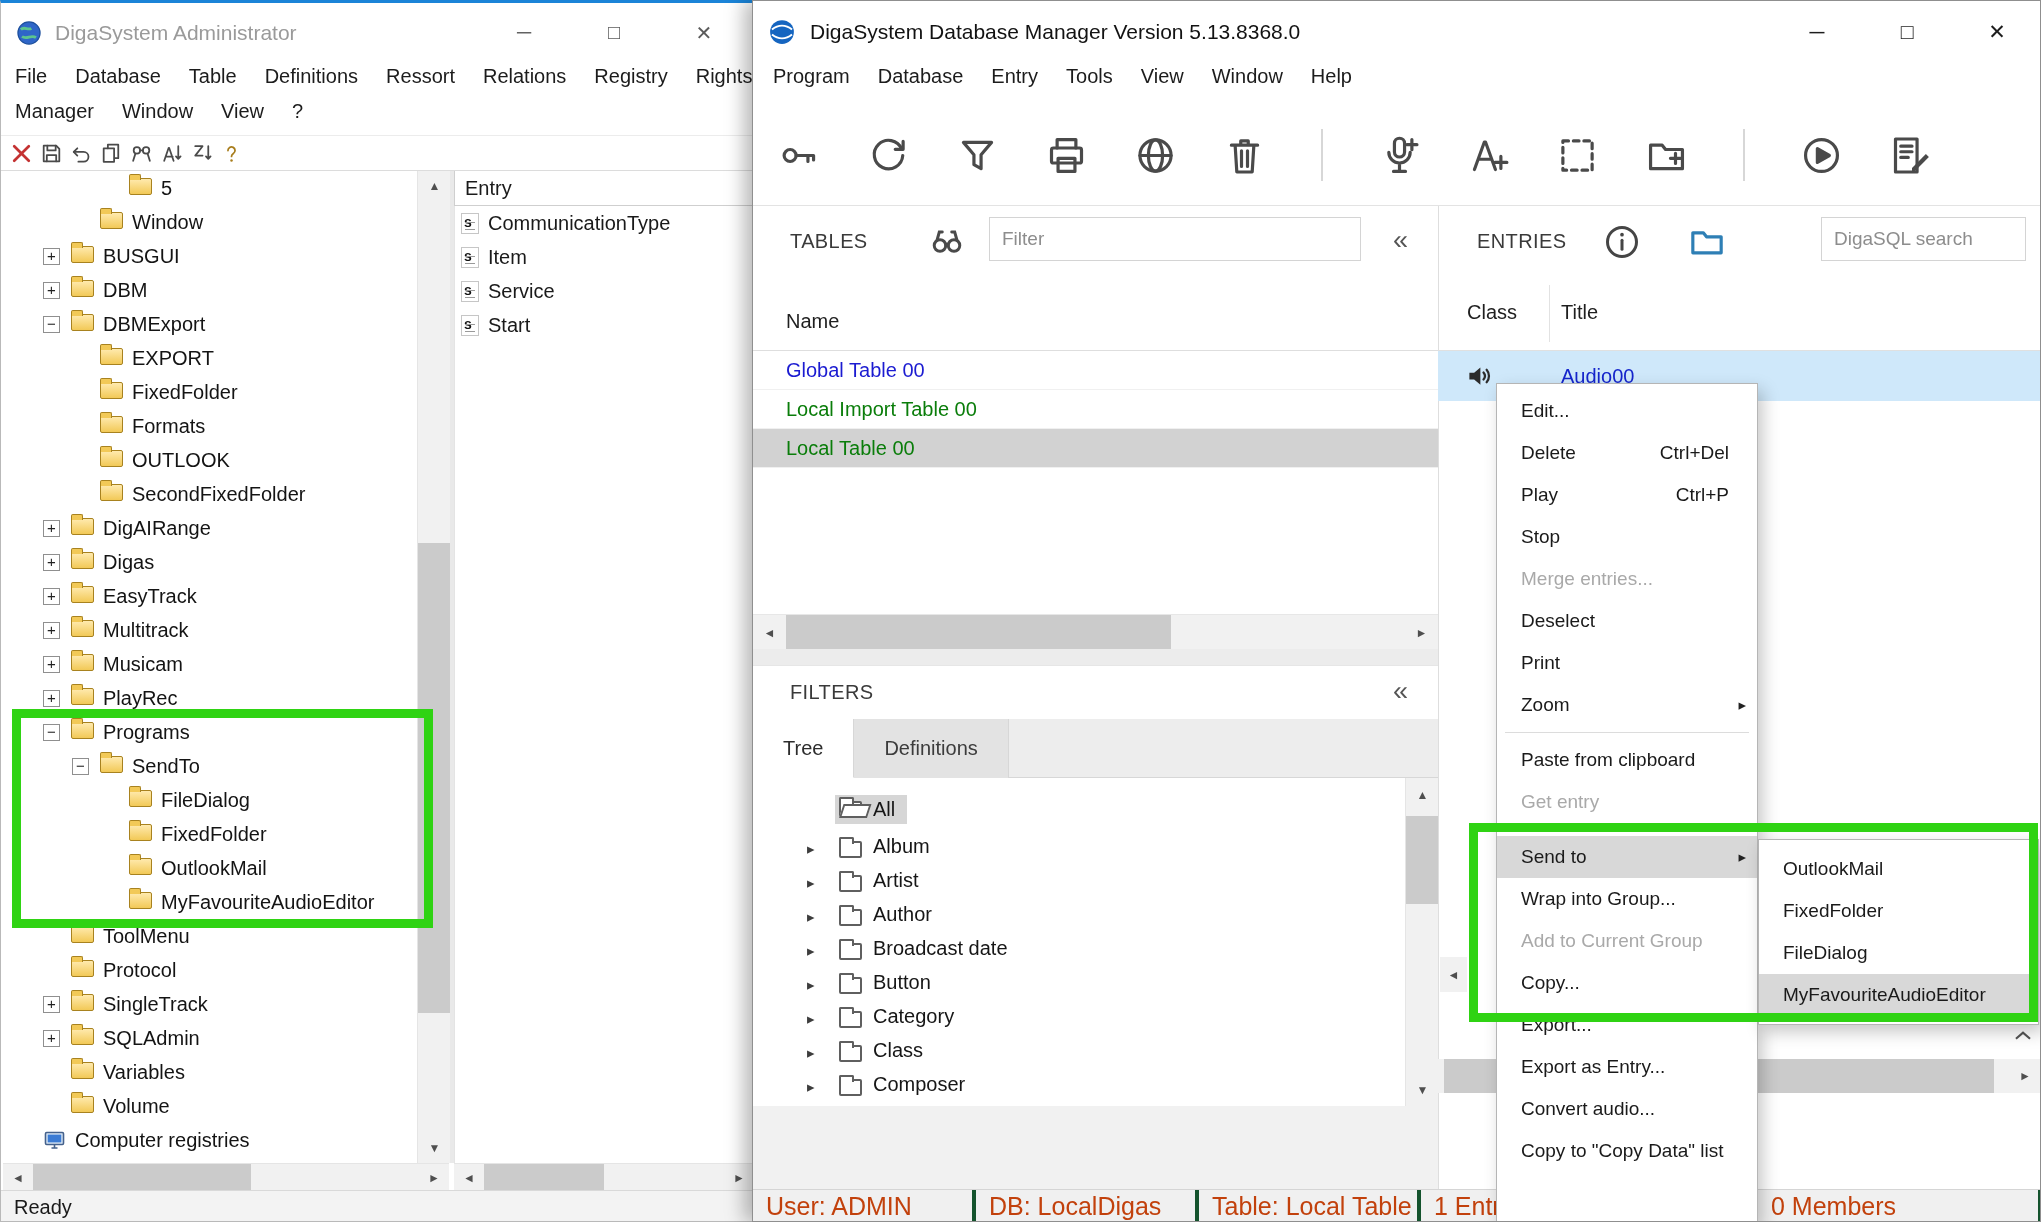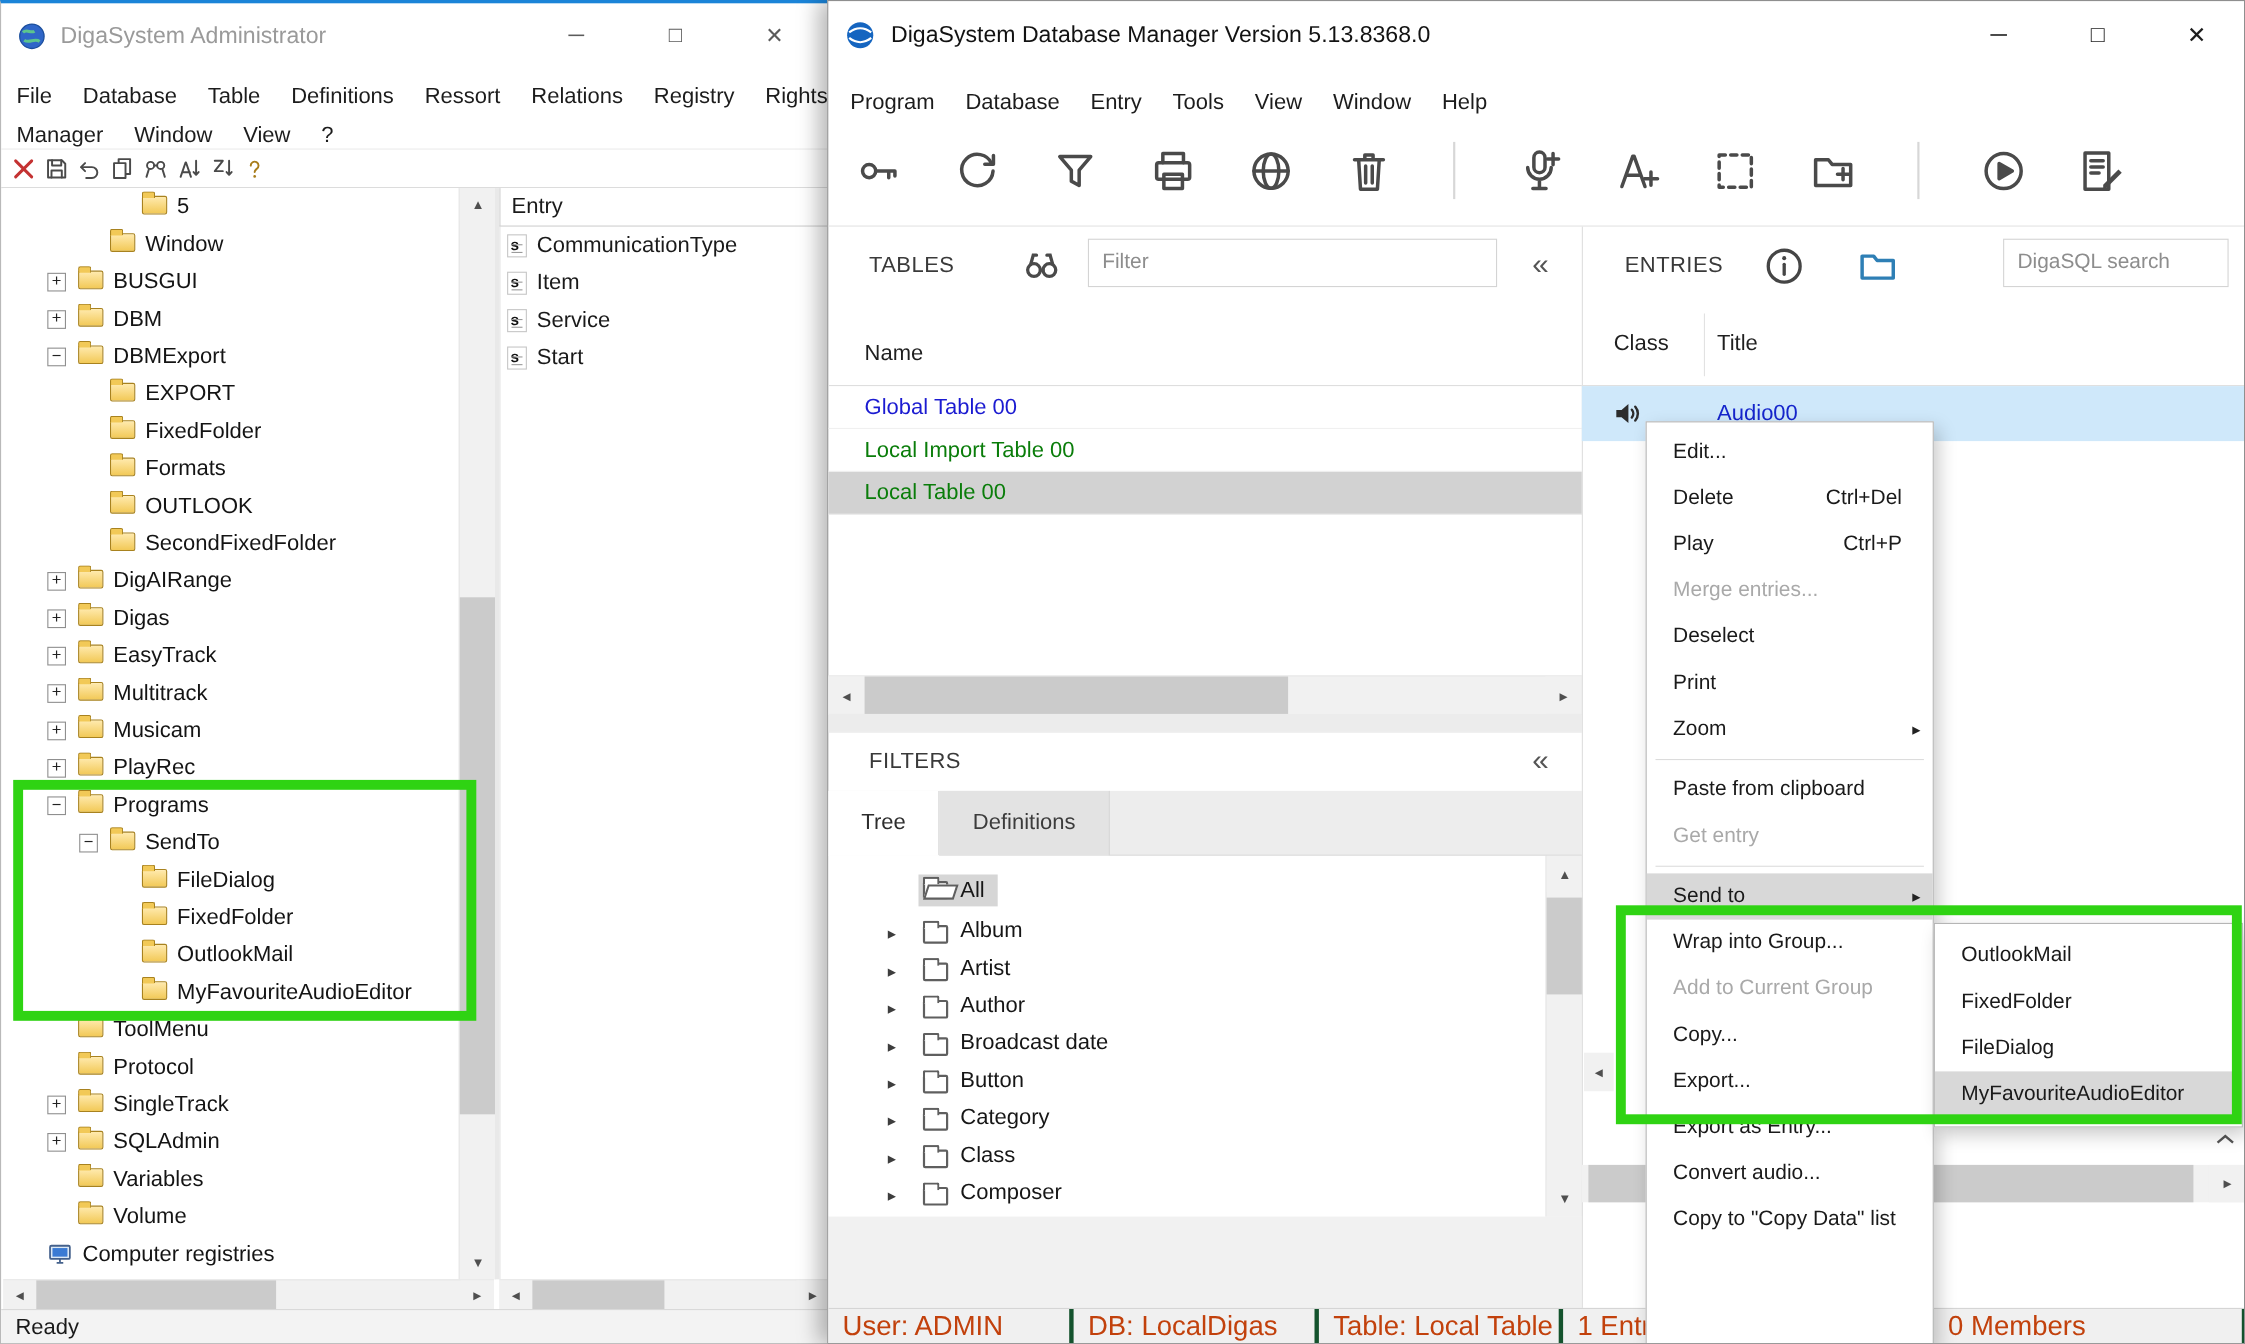--- a/index.html
+++ b/index.html
@@ -15,21 +15,21 @@
 .titlebar{display:flex;align-items:center;padding-left:14px}
 #aw-titlebar{left:0;top:0;width:756px;height:59px}
 #aw-title{color:#9a9a9a;font-size:21px;margin-left:12px;white-space:nowrap}
 #dw-titlebar{left:0;top:0;width:1289px;height:62px}
 #dw-title{color:#121212;font-size:21px;margin-left:13px;white-space:nowrap}
 .win-btn{width:90px;height:59px;display:flex;align-items:center;justify-content:center;font-size:20px;color:#5b5b5b}
 #aw-controls{position:absolute;left:478px;top:0;display:flex}
 #dw-controls{position:absolute;left:1019px;top:0;display:flex}
 #dw-controls .win-btn{height:62px;color:#1d1d1d;font-size:21px}
 
-.menubar{display:flex;align-items:flex-end;position:absolute}
+.menubar{display:flex;align-items:flex-start;position:absolute}
 #aw-menu1{left:0;top:62px;height:35px}
 #aw-menu2{left:0;top:97px;height:35px}
 #dw-menu{left:6px;top:64px;height:40px}
 .menu-item{padding:0 14px;font-size:20px;color:#1c1c1c;white-space:nowrap}
 #aw-toolbar{left:0;top:132px;width:756px;height:36px;display:flex;align-items:center;gap:5px;padding-left:8px;border-top:1px solid #ececec;border-bottom:1px solid #dcdcdc}
 .aw-tool{width:25px;height:25px;flex:none}
 .aw-tool svg{width:100%;height:100%}
 #dw-toolbar{left:0;top:104px;width:1289px;height:101px;display:flex;align-items:center;gap:44px;padding-left:24px;border-bottom:1px solid #e3e3e3}
 .dw-tool{width:45px;height:45px;flex:none}
 .dw-tool svg{width:100%;height:100%}
@@ -613,20 +613,23 @@
           <span class="lab">Edit...</span>
         </div>
         <div class="cm-item">
           <span class="lab">Delete</span>
           <span class="sc">Ctrl+Del</span>
         </div>
         <div class="cm-item">
           <span class="lab">Play</span>
           <span class="sc">Ctrl+P</span>
         </div>
+        <div class="cm-item">
+          <span class="lab">Stop</span>
+        </div>
         <div class="cm-item dis">
           <span class="lab">Merge entries...</span>
         </div>
         <div class="cm-item">
           <span class="lab">Deselect</span>
         </div>
         <div class="cm-item">
           <span class="lab">Print</span>
         </div>
         <div class="cm-item">

